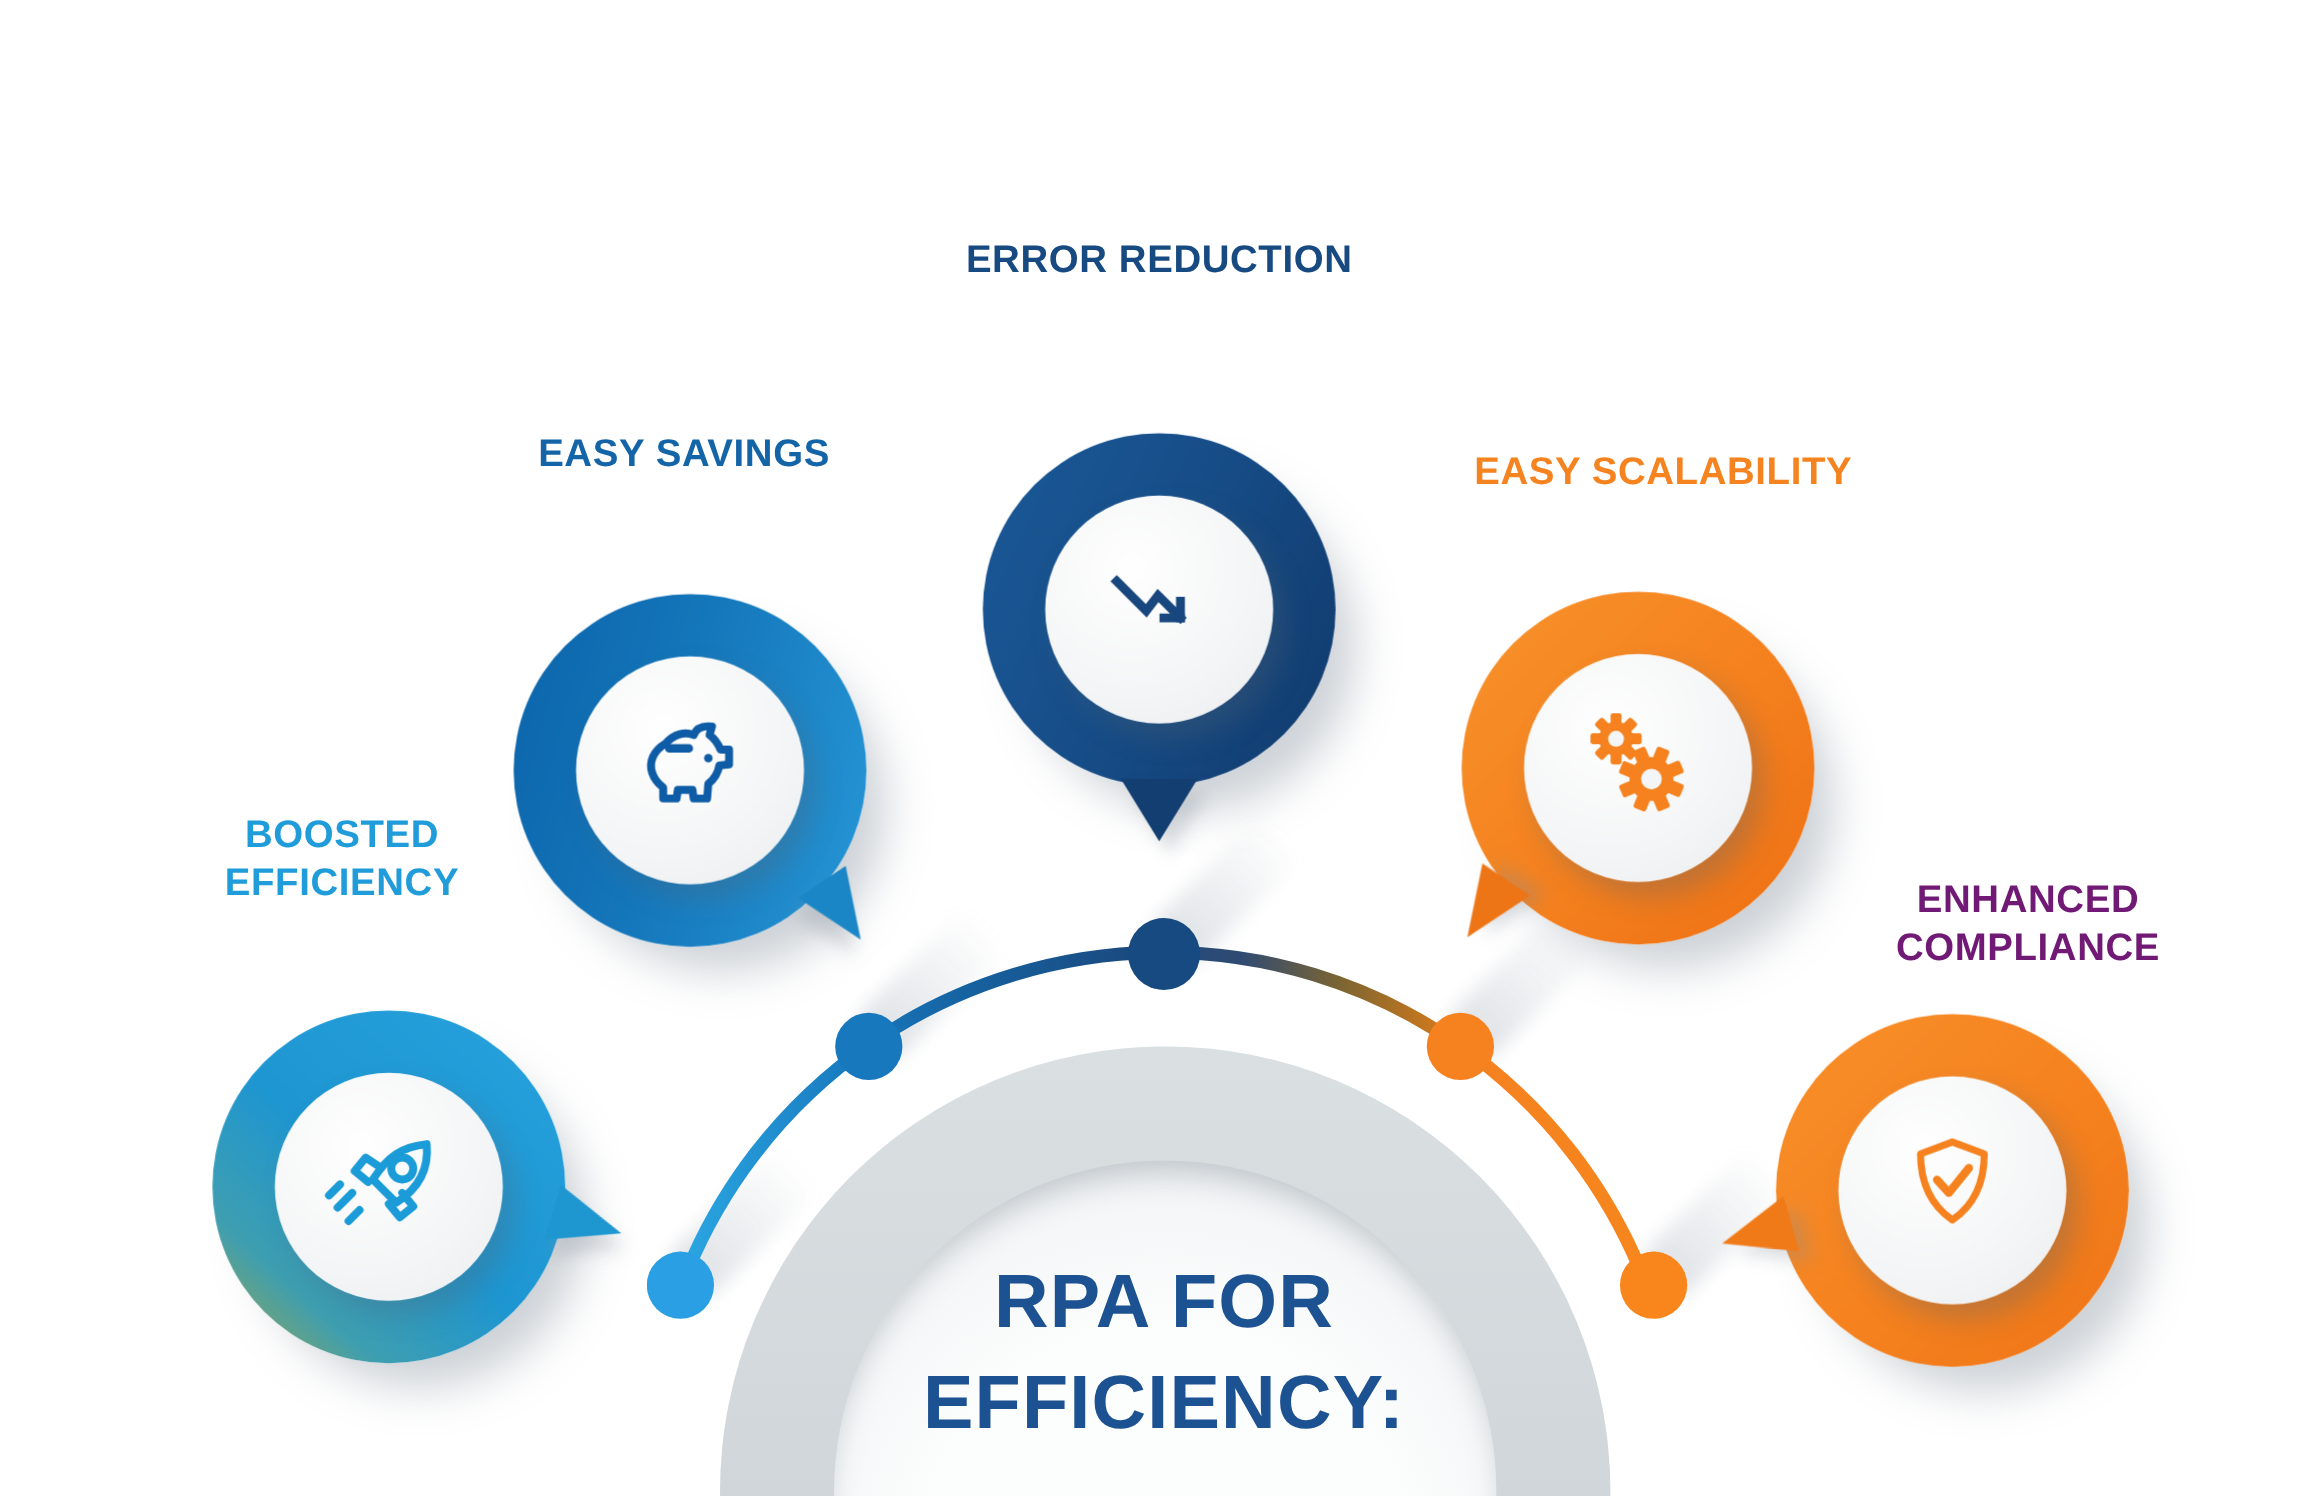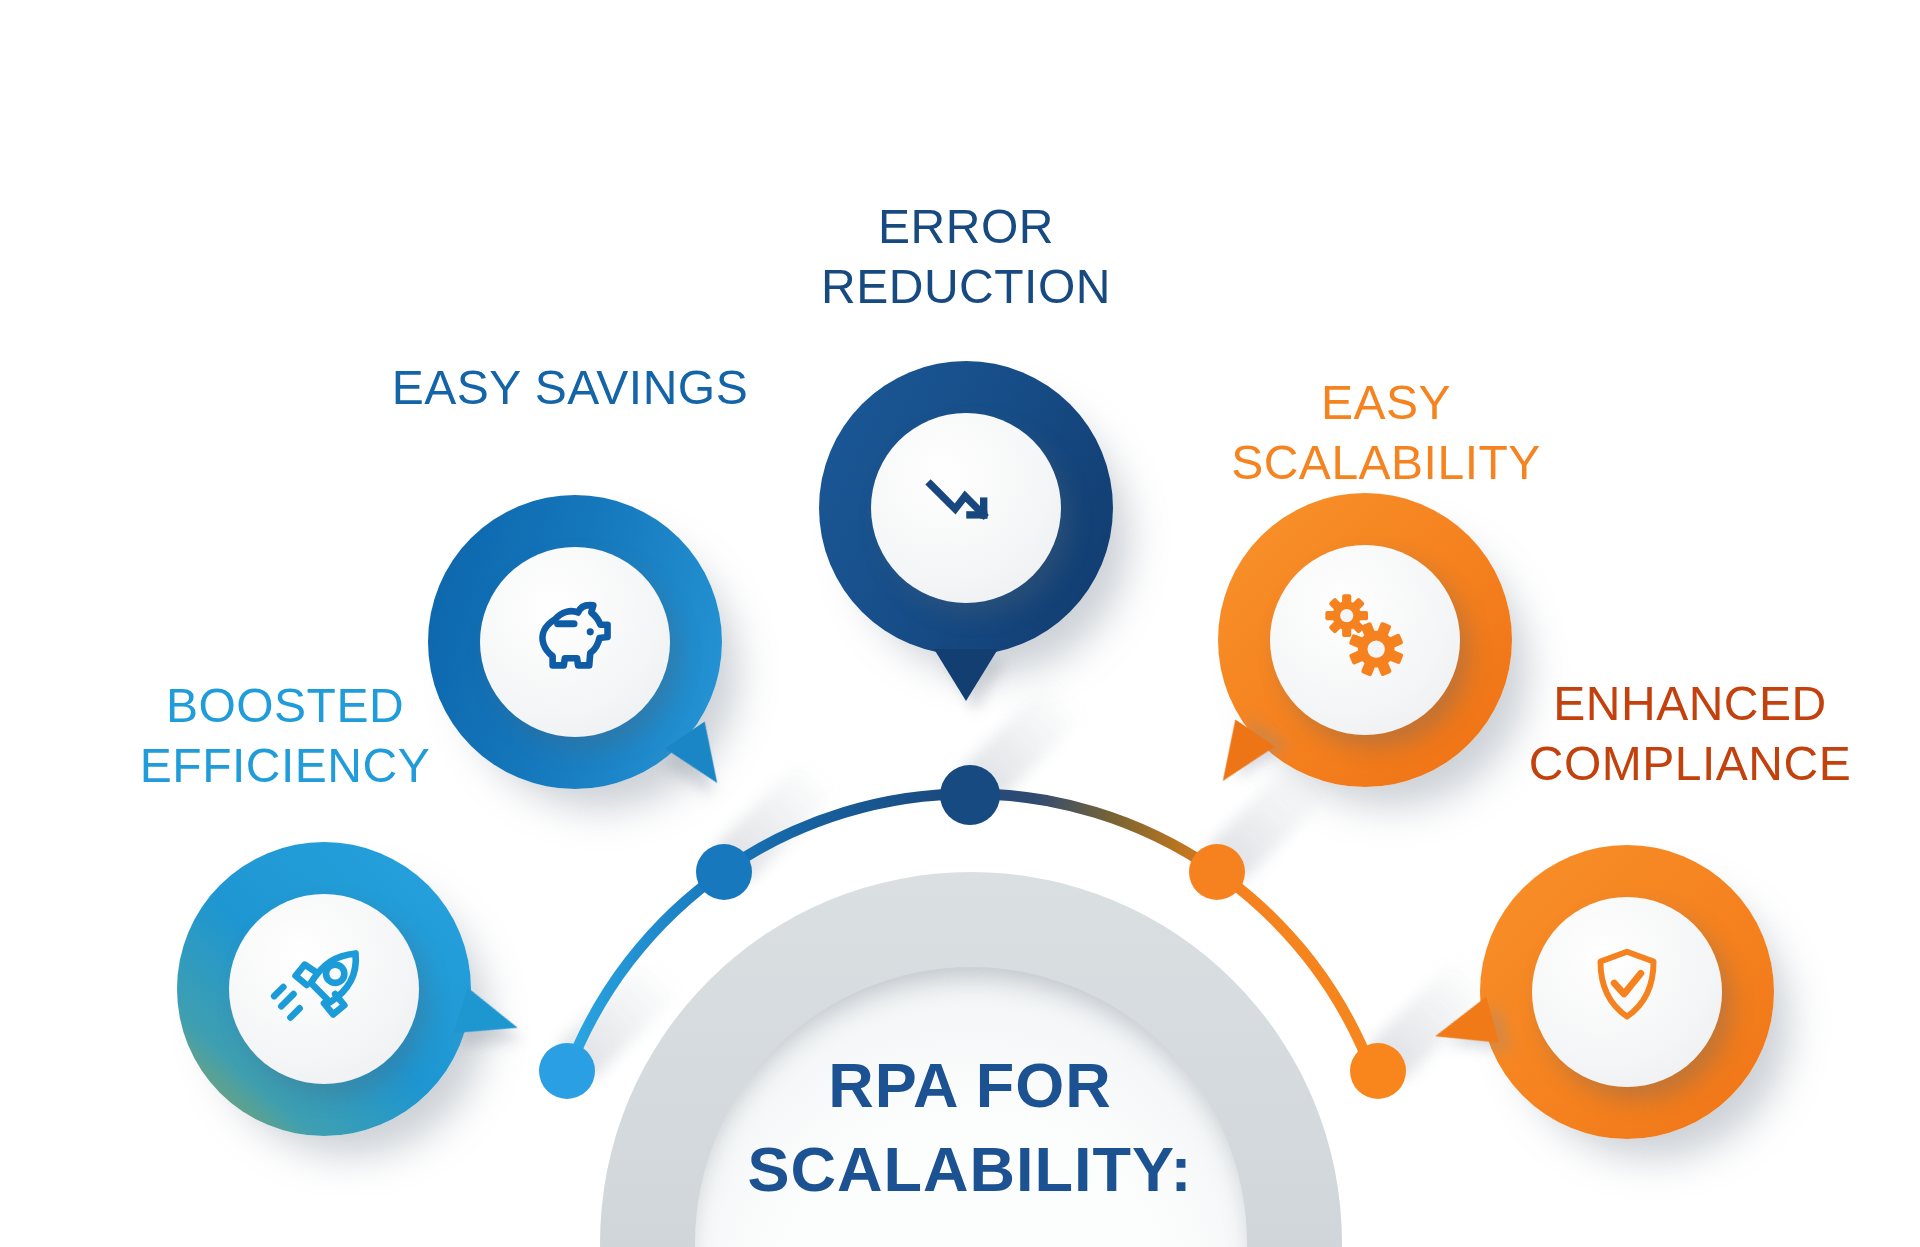--- a/index.html
+++ b/index.html
@@ -51,26 +51,26 @@
   
   .b4{left:1218px;top:493px;background:linear-gradient(135deg,#F8932C 0%,#F5821F 50%,#EE7014 100%);}
   .b4 .tail{left:-8px;bottom:6px;border-top:24px solid transparent;border-bottom:24px solid transparent;
             border-right:58px solid #EE7516;transform:rotate(-56deg);}
   
   .b5{left:1480px;top:845px;background:linear-gradient(135deg,#F8902A 0%,#F5821F 55%,#EF7416 100%);}
   .b5 .tail{left:-46px;top:54%;border-top:24px solid transparent;border-bottom:24px solid transparent;
             border-right:60px solid #F17A18;transform:rotate(-16deg);}
   
   .label{position:absolute;width:360px;text-align:center;z-index:3;
-         font-size:48px;font-weight:400;letter-spacing:.5px;line-height:1.24;}
+         font-size:32px;font-weight:700;letter-spacing:.5px;line-height:1.24;}
   .l1{left:105px;top:676px;color:#1F9CD9;}
   .l2{left:390px;top:358px;color:#1464A8;}
   .l3{left:786px;top:197px;color:#174A80;}
   .l4{left:1206px;top:373px;color:#F5831F;}
-  .l5{left:1510px;top:674px;color:#c2410c;}
+  .l5{left:1510px;top:730px;color:#701a75;}
   .icon-svg{display:block;}
 </style>
 </head>
 <body>
 
 <div class="canvas">
 
   <svg class="arc-svg" width="1920" height="1247" viewBox="0 0 1920 1247">
     <defs>
       <linearGradient id="arcGrad" gradientUnits="userSpaceOnUse" x1="568" y1="1071" x2="1372" y2="1071">
@@ -115,21 +115,21 @@
 
     <circle cx="567" cy="1071" r="28" fill="#2B9FE3"></circle>
     <circle cx="724" cy="872" r="28" fill="#1878BE"></circle>
     <circle cx="970" cy="795" r="30" fill="#174A80"></circle>
     <circle cx="1217" cy="872" r="28" fill="#F5821F"></circle>
     <circle cx="1378" cy="1071" r="28" fill="#F8861C"></circle>
   </svg>
 
   <div class="ring"></div>
   <div class="ring-inner"></div>
-  <div class="center-title">RPA FOR SCALABILITY:</div>
+  <div class="center-title">RPA FOR EFFICIENCY:</div>
 
   <div class="bubble b1">
     <div class="tail"></div>
     <div class="inner">
       <svg class="icon-svg" width="122" height="122" viewBox="0 0 120 120" fill="none" stroke="#1B9CD8" stroke-width="6.5" stroke-linecap="round" stroke-linejoin="round">
         <path d="M91 25 C 93 45 85 61 66 73 L 47 54 C 59 35 71 27 91 25 Z"></path>
         <circle cx="71" cy="45" r="9"></circle>
         <path d="M53 44 L41 36 L32 47 L43 56"></path>
         <path d="M71 65 L80 76 L69 85 L60 74"></path>
         <path d="M18 77 L30 65"></path>

